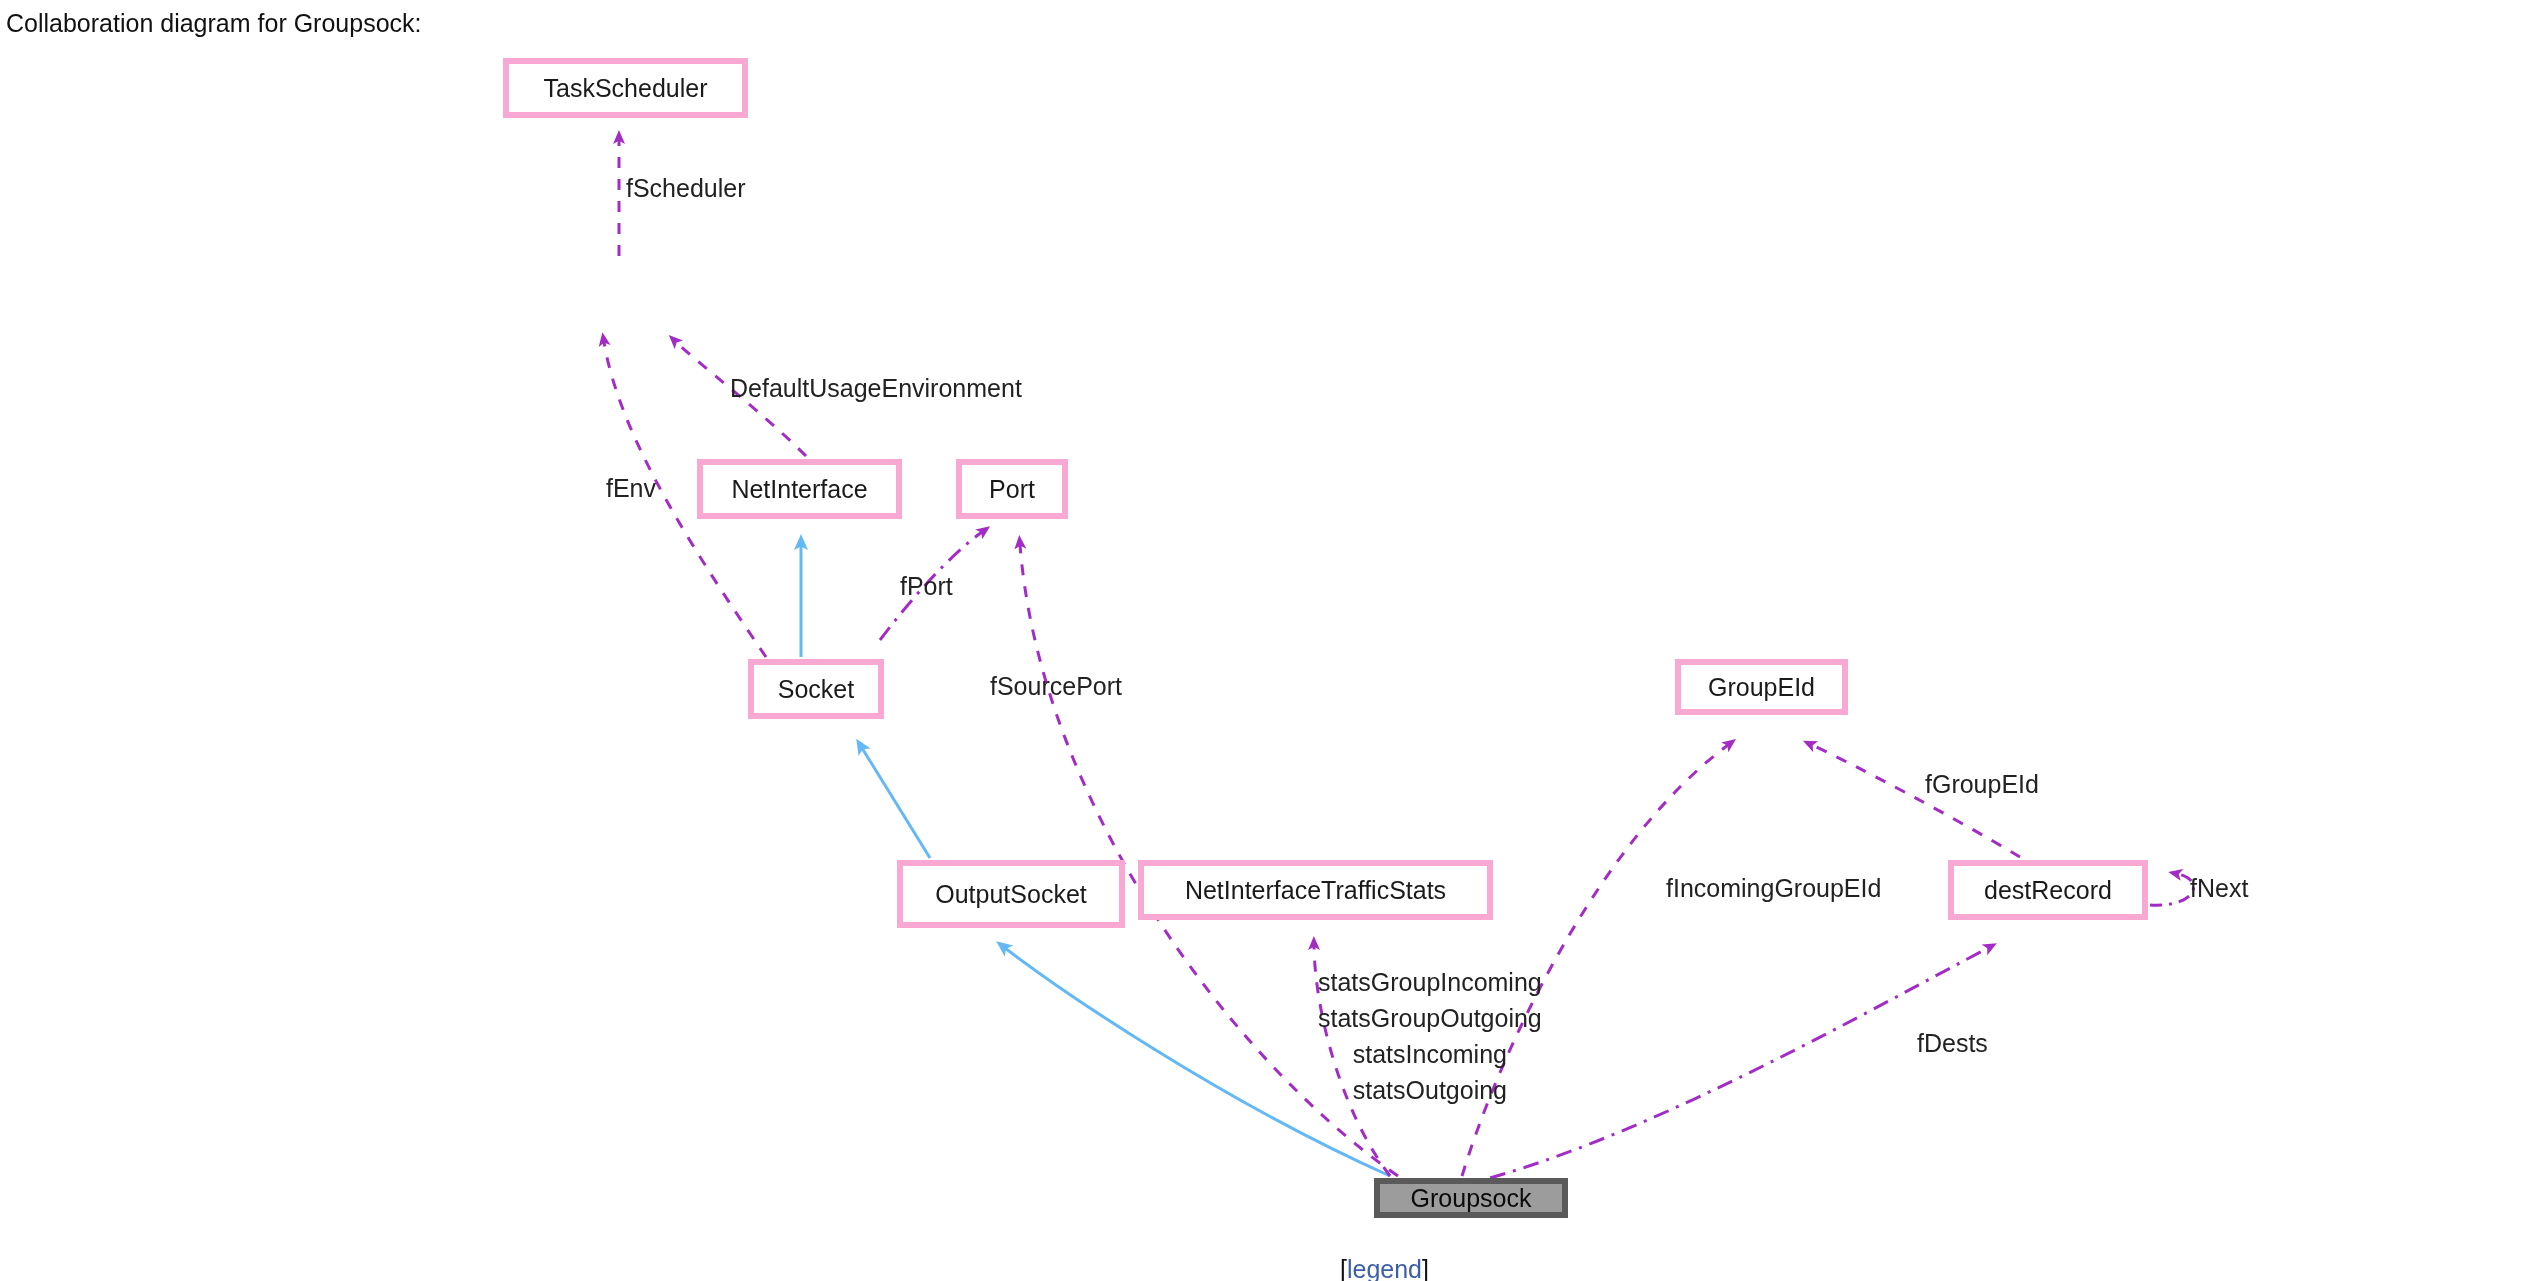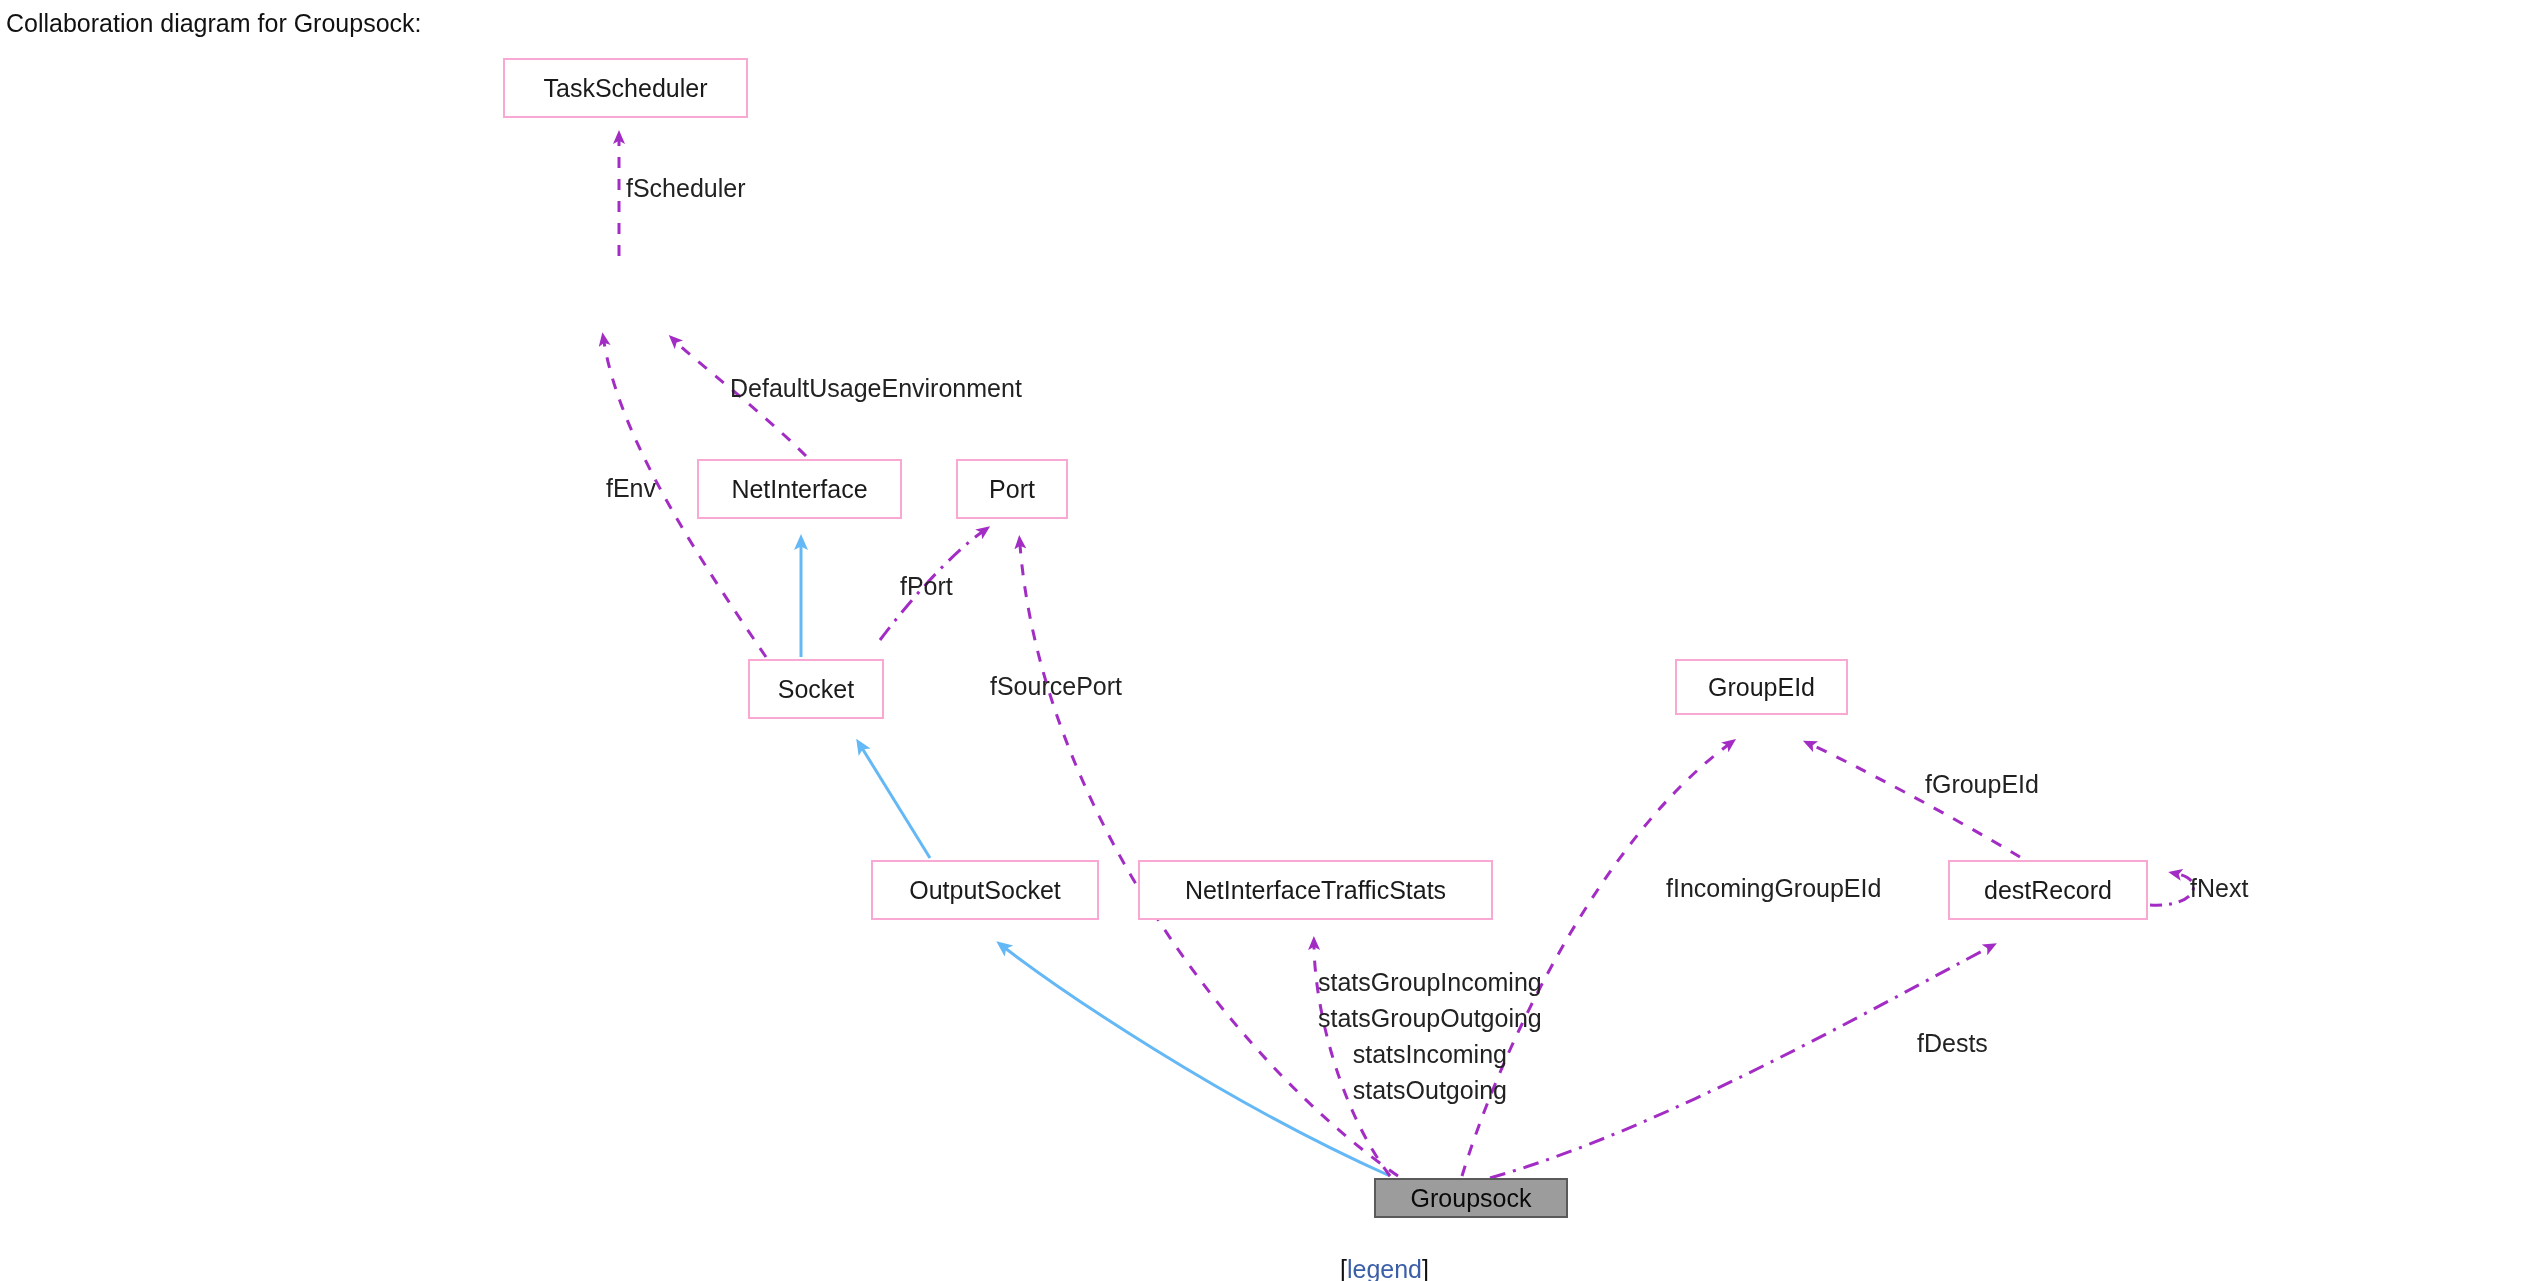--- a/index.html
+++ b/index.html
@@ -31,21 +31,21 @@
     position: absolute;
     left: 0;
     top: 0;
     width: 2526px;
     height: 1281px;
     pointer-events: none;
   }
   .node {
     position: absolute;
     box-sizing: border-box;
-    border: 2px solid #f9a8d4;
+    border: 6px solid #f9a8d4;
     background: #ffffff;
     display: flex;
     align-items: center;
     justify-content: center;
     font-size: 25px;
     color: #1a1a1a;
     white-space: nowrap;
     letter-spacing: 0px;
   }
   .node.highlight {
@@ -161,21 +161,21 @@
   </div>
 
   <div class="node" style="left:748px; top:659px; width:136px; height:60px;">
     <span>Socket</span>
   </div>
 
   <div class="node" style="left:1675px; top:659px; width:173px; height:56px;">
     <span>GroupEId</span>
   </div>
 
-  <div class="node" style="left:871px; top:860px; width:228px; height:60px;">
+  <div class="node" style="left:897px; top:860px; width:228px; height:68px;">
     <span>OutputSocket</span>
   </div>
 
   <div class="node" style="left:1138px; top:860px; width:355px; height:60px;">
     <span>NetInterfaceTrafficStats</span>
   </div>
 
   <div class="node" style="left:1948px; top:860px; width:200px; height:60px;">
     <span>destRecord</span>
   </div>

